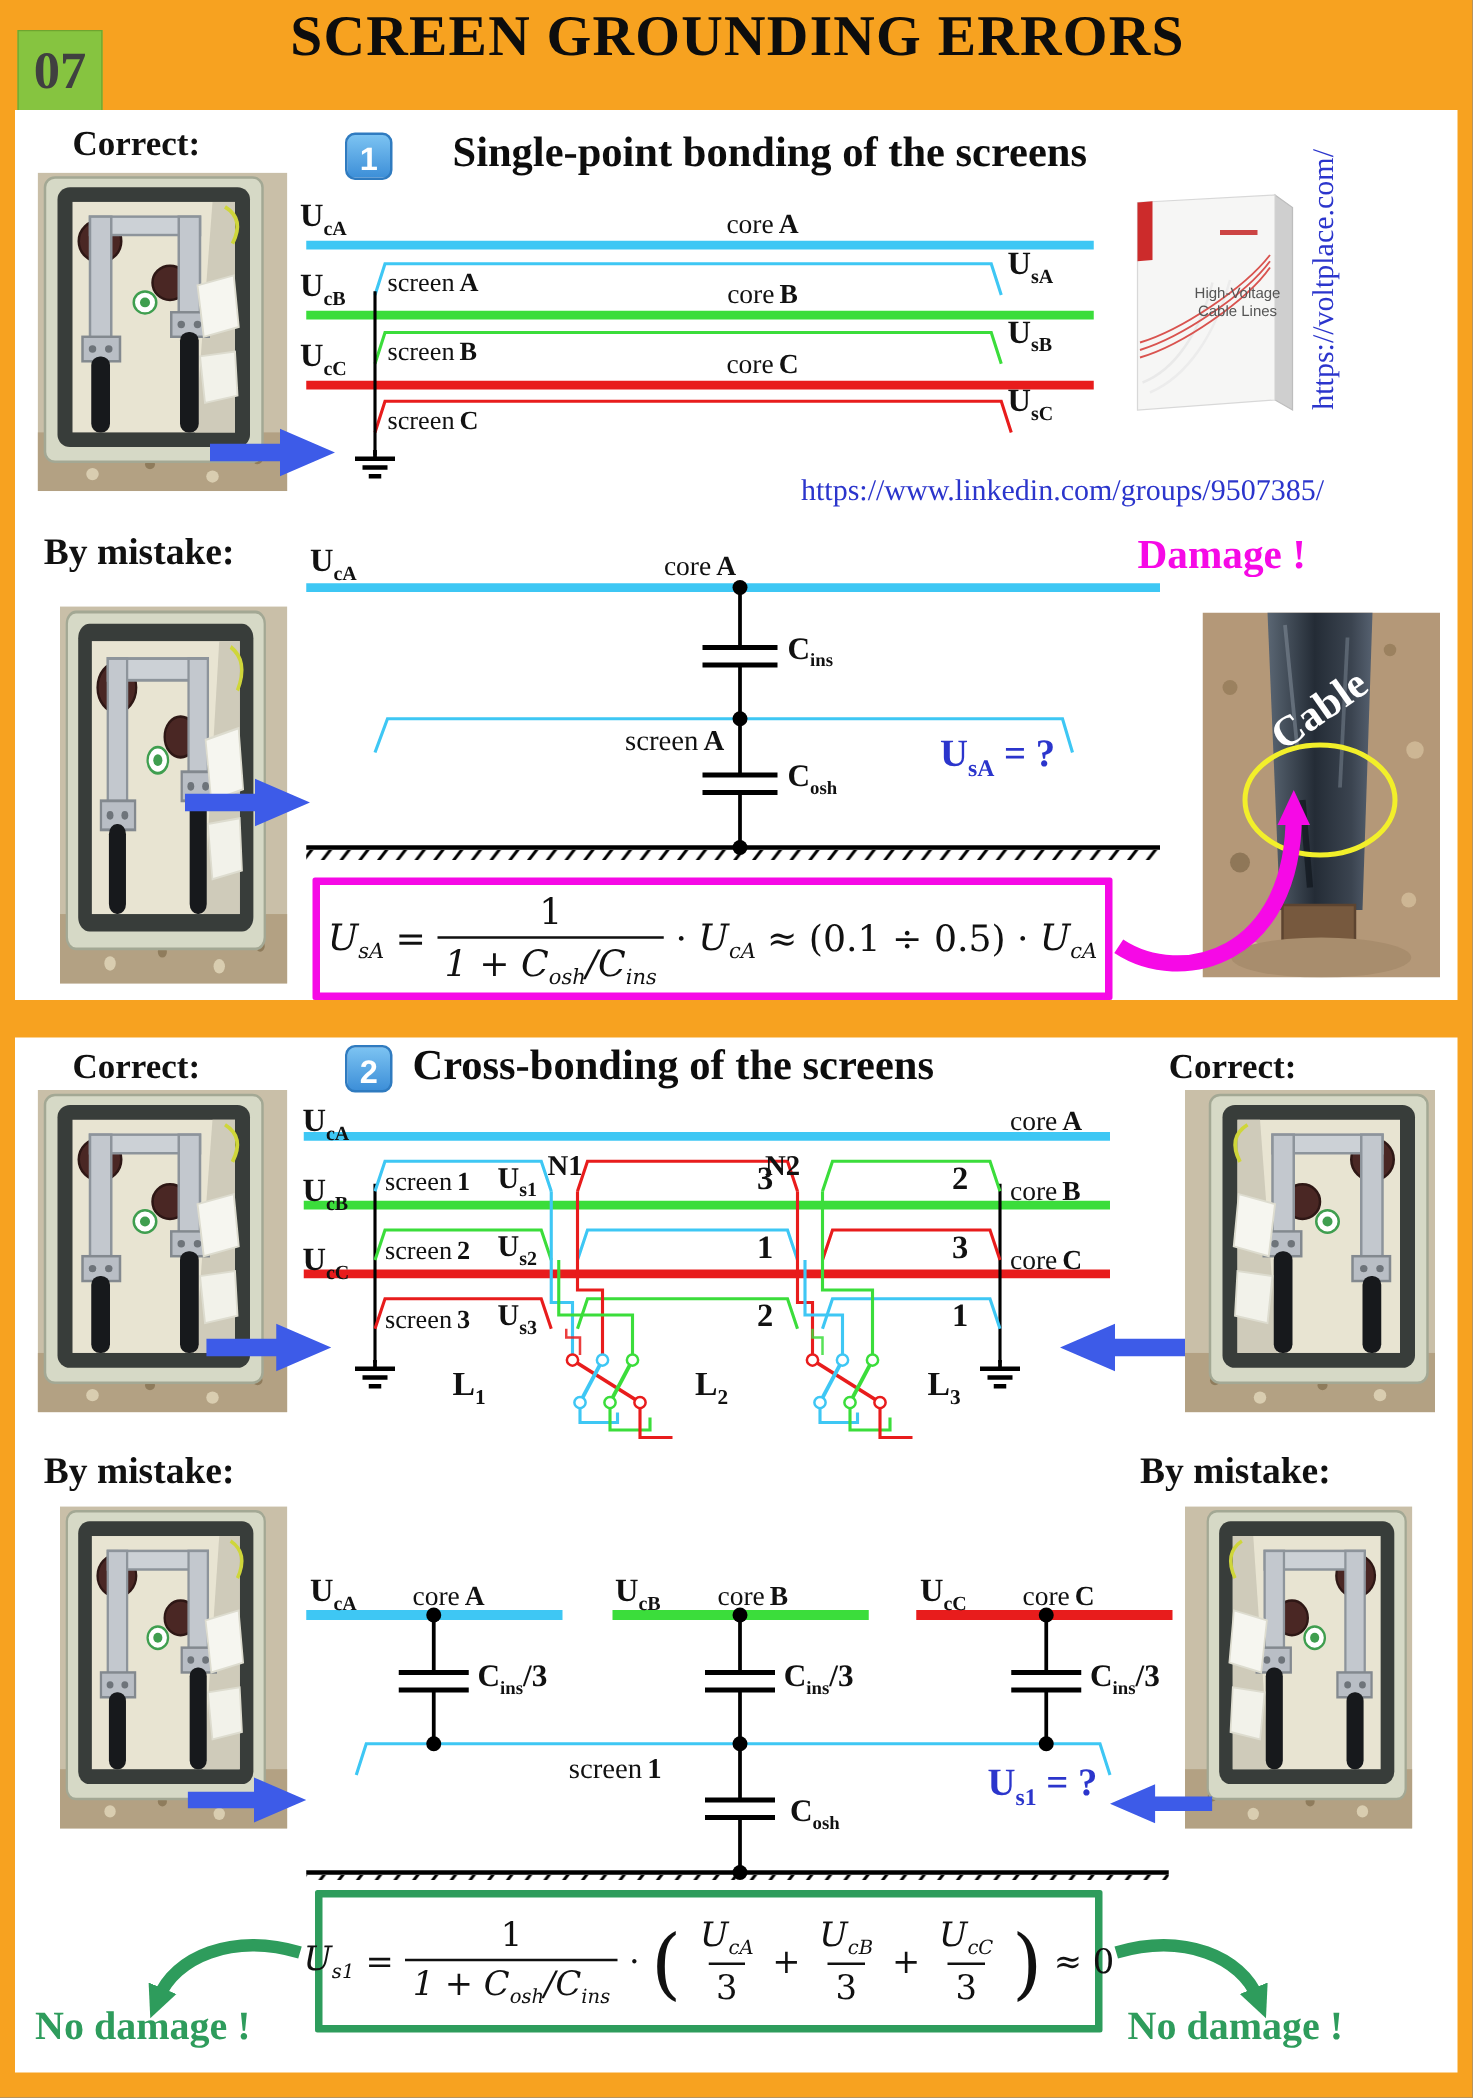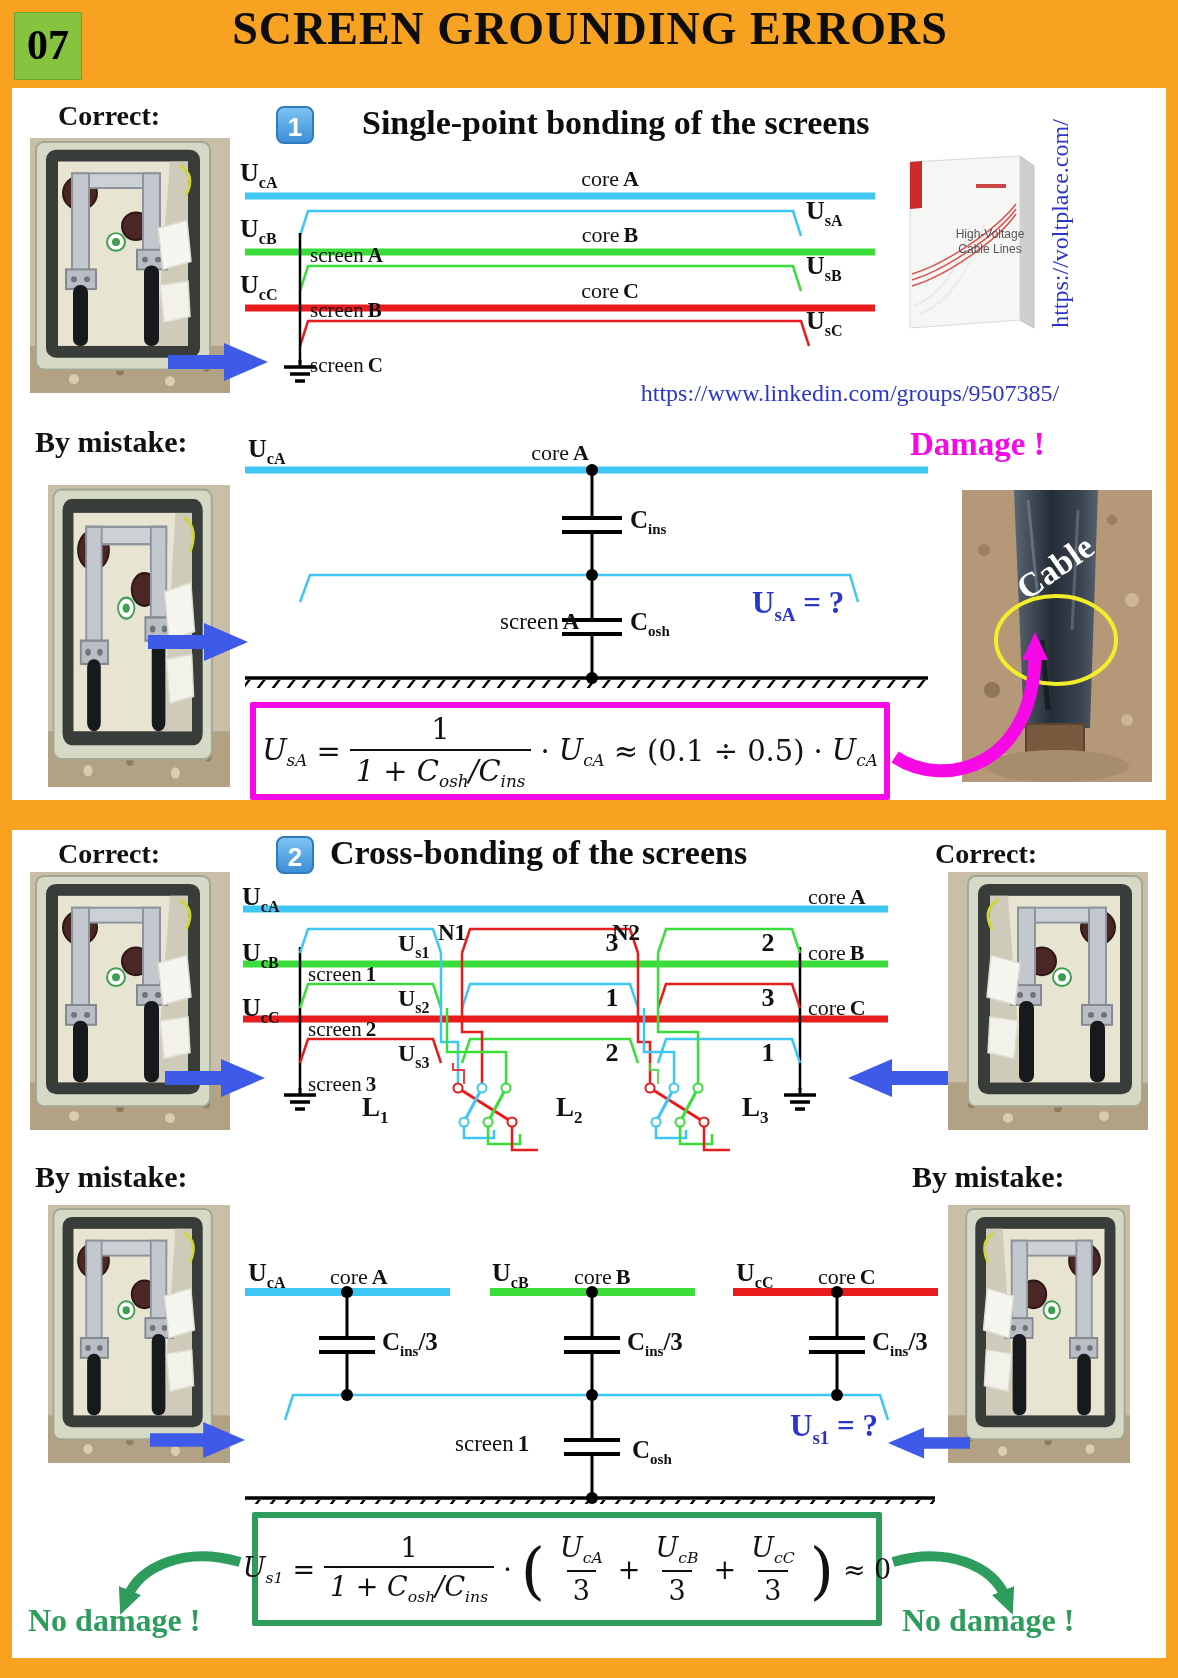--- a/index.html
+++ b/index.html
@@ -4,38 +4,38 @@
 <style>
   html,body{margin:0;padding:0;background:#888;}
   #canvas{position:relative;width:1178px;height:1678px;background:#F7A220;overflow:hidden;
           font-family:"Liberation Serif",serif;}
   .abs{position:absolute;}
   .panel{position:absolute;left:12px;width:1154px;background:#ffffff;}
   #panel1{top:88px;height:712px;}
   #panel2{top:830px;height:828px;}
 
   
-  #badge07{left:14px;top:12px;width:66px;height:66px;background:#86C440;border:1px solid #6fa52f;
-           color:#000000;font-weight:bold;font-size:42px;text-align:center;line-height:64px;}
+  #badge07{left:14px;top:24px;width:66px;height:66px;background:#86C440;border:1px solid #6fa52f;
+           color:#404040;font-weight:bold;font-size:42px;text-align:center;line-height:64px;}
   #main-title{left:90px;top:2px;width:1000px;text-align:center;color:#0d0d0d;
               font-weight:bold;font-size:46px;letter-spacing:1px;}
 
   .h-correct{font-weight:bold;font-size:28px;color:#111;}
   .h-mistake{font-weight:bold;font-size:30px;color:#111;}
   .sec-badge{width:38px;height:38px;border-radius:8px;text-align:center;line-height:38px;
              background:linear-gradient(#7cc3f2,#3d8fd8);border:2px solid #2f7bc0;color:#fff;
              font-weight:bold;font-size:26px;font-family:"Liberation Sans",sans-serif;box-sizing:border-box;}
   .sec-title{font-weight:bold;font-size:34px;color:#0d0d0d;}
 
   .ulabel{font-weight:bold;font-size:26px;color:#111;line-height:1;}
   .ulabel sub, .uslabel sub{font-size:16px;vertical-align:-7px;font-weight:bold;}
   .uslabel{font-weight:bold;font-size:26px;color:#111;line-height:1;}
   .corelabel{font-size:22px;color:#111;}
   .corelabel b{margin-left:4px;}
-  .screenlabel{font-size:21px;color:#111;margin-top:29px;}
+  .screenlabel{font-size:21px;color:#111;}
   .screenlabel b{margin-left:4px;}
   .nlabel{font-weight:bold;font-size:23px;color:#111;margin-top:38px;}
   .llabel{font-weight:bold;font-size:27px;color:#111;}
   .llabel sub{font-size:17px;vertical-align:-7px;}
   .caplabel{font-weight:bold;font-size:25px;color:#111;}
   .caplabel sub{font-size:15px;vertical-align:-6px;}
   .blue-q{font-weight:bold;font-size:31px;color:#2B35CC;}
   .blue-q sub{font-size:19px;vertical-align:-8px;}
   .url-text{font-size:24px;color:#2B35CC;}
   .damage{font-weight:bold;font-size:33px;color:#F609E6;}

